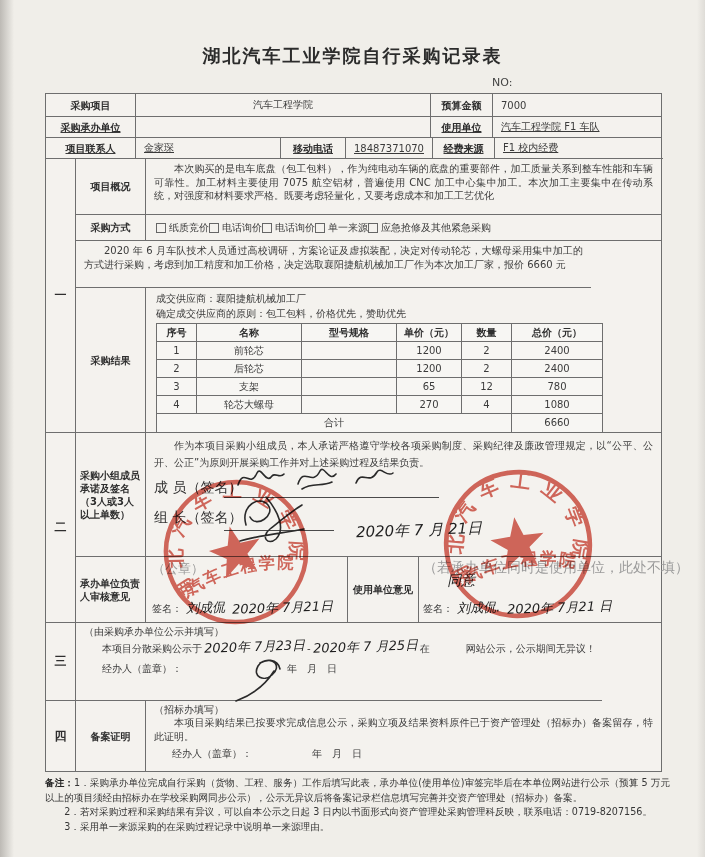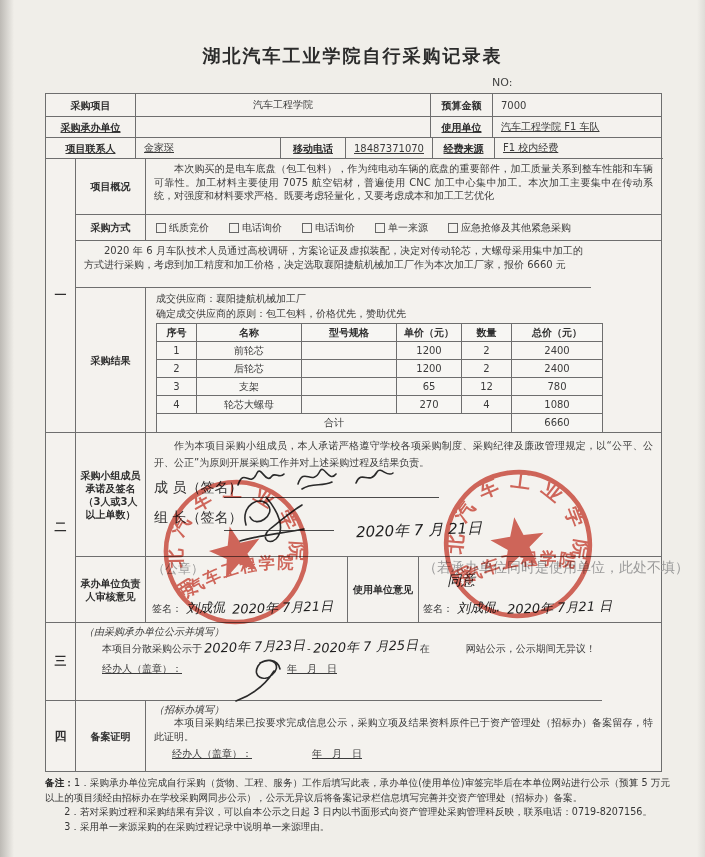--- a/index.html
+++ b/index.html
@@ -18,51 +18,51 @@
   .col{display:flex;flex-direction:column;flex:1;}
   .c{box-sizing:border-box;border-right:1px solid #6e6e6e;border-bottom:1px solid #6e6e6e;position:relative;}
   .nbr{border-right:none!important;}.nbb{border-bottom:none!important;}
   .h23{height:23px;}.h21{height:21px;text-decoration:underline;}.h274{height:274px;}.h190{height:190px;}
   .h78{height:78px;}.h70{height:70px;}.h56{height:56px;}.h26{height:26px;}
   .h47{height:47px;}.h145{height:145px;}.h124{height:124px;}.h66{height:66px;}
   .w30{flex:0 0 30px;}.w62{flex:0 0 62px;}.w65{flex:0 0 65px;}.w70{flex:0 0 70px;}
   .w71{flex:0 0 71px;}.w85{flex:0 0 85px;}.w90{flex:0 0 90px;}.w145{flex:0 0 145px;}
   .w168{flex:0 0 168px;}.w202{flex:0 0 202px;}.w242{flex:0 0 242px;}
   .w295{flex:0 0 295px;}.w515{flex:0 0 515px;}
-  .lbl{display:flex;align-items:center;justify-content:center;text-align:center;
+  .lbl{display:flex;align-items:center;justify-content:center;text-align:left;
        font-weight:bold;color:#2e2e2e;padding:0 4px;line-height:13px;}
   .num{display:flex;align-items:center;justify-content:center;font-weight:bold;font-size:12px;color:#2e2e2e;}
   .val{display:flex;align-items:center;padding:0 8px;}
   .ctr{justify-content:center;}
   .para{padding:3px 8px 0;text-indent:2em;line-height:13.6px;text-align:justify;}
-  .methods{display:flex;align-items:center;gap:20px;padding:0 10px;}
+  .methods{display:flex;align-items:center;padding:0 10px;}
   .opt{display:flex;align-items:center;}
   .cb{width:8px;height:8px;border:1px solid #666;margin-right:3px;display:inline-block;background:transparent;}
   .rescell{padding:3px 0 0 10px;}
   .rline{line-height:15px;}
   .itable{display:grid;grid-template-columns:40px 105px 95px 65px 50px 90px;
           border:1px solid #6e6e6e;width:447px;margin-top:2px;box-sizing:border-box;background:rgba(255,255,255,.3);}
   .ic{border-right:1px solid #6e6e6e;border-bottom:1px solid #6e6e6e;height:18px;line-height:17px;
       text-align:center;box-sizing:border-box;}
   .ih{font-weight:bold;color:#2e2e2e;}
   .span5{grid-column:1/6;}
   .rel{position:relative;}
   .pos{position:absolute;}
   .slabel{position:absolute;font-size:14px;color:#333;white-space:nowrap;}
   .uline{position:absolute;border-bottom:1px solid #4a4a4a;height:0;}
   .hw{color:#1f1f1f;font-style:italic;white-space:nowrap;display:inline-block;transform:rotate(-2deg);}
   .hint{position:absolute;color:#9b9b9b;font-size:13px;white-space:nowrap;}
   .tiny{font-size:14px;}
   .signline{position:absolute;white-space:nowrap;font-size:10px;}
   .signline .hw{font-size:13px;margin-left:4px;}
-  .hintline{padding:2px 8px 0;line-height:13px;font-style:italic;}
+  .hintline{padding:2px 8px 0;line-height:13px;}
   .mixline{padding:1px 6px 0 26px;line-height:17px;white-space:nowrap;}
   .inlinehw{font-size:13px;margin:0 2px;position:relative;top:-1px;}
   .blankgap{display:inline-block;width:36px;}
-  .agentline{padding:4px 8px 0 26px;line-height:15px;display:flex;text-decoration:underline;}
+  .agentline{padding:4px 8px 0 26px;line-height:15px;display:flex;}
   .dml{margin-left:105px;}
   .dml2{margin-left:60px;}
   .s4text{padding:0 8px;text-indent:2em;line-height:14px;text-align:justify;}
   .scrib{position:absolute;z-index:3;}
   .scrib path{stroke:#2a2a2a;fill:none;stroke-width:1.6;stroke-linecap:round;}
   .stamp{position:absolute;color:#cf4537;opacity:.8;mix-blend-mode:multiply;z-index:4;pointer-events:none;}
   .notes{position:absolute;left:45px;top:776px;width:625px;font-size:9.6px;line-height:14.6px;
          color:#353535;text-align:justify;}
   .notes .nlabel{font-weight:bold;color:#222;}
   .ni{text-indent:2em;}

